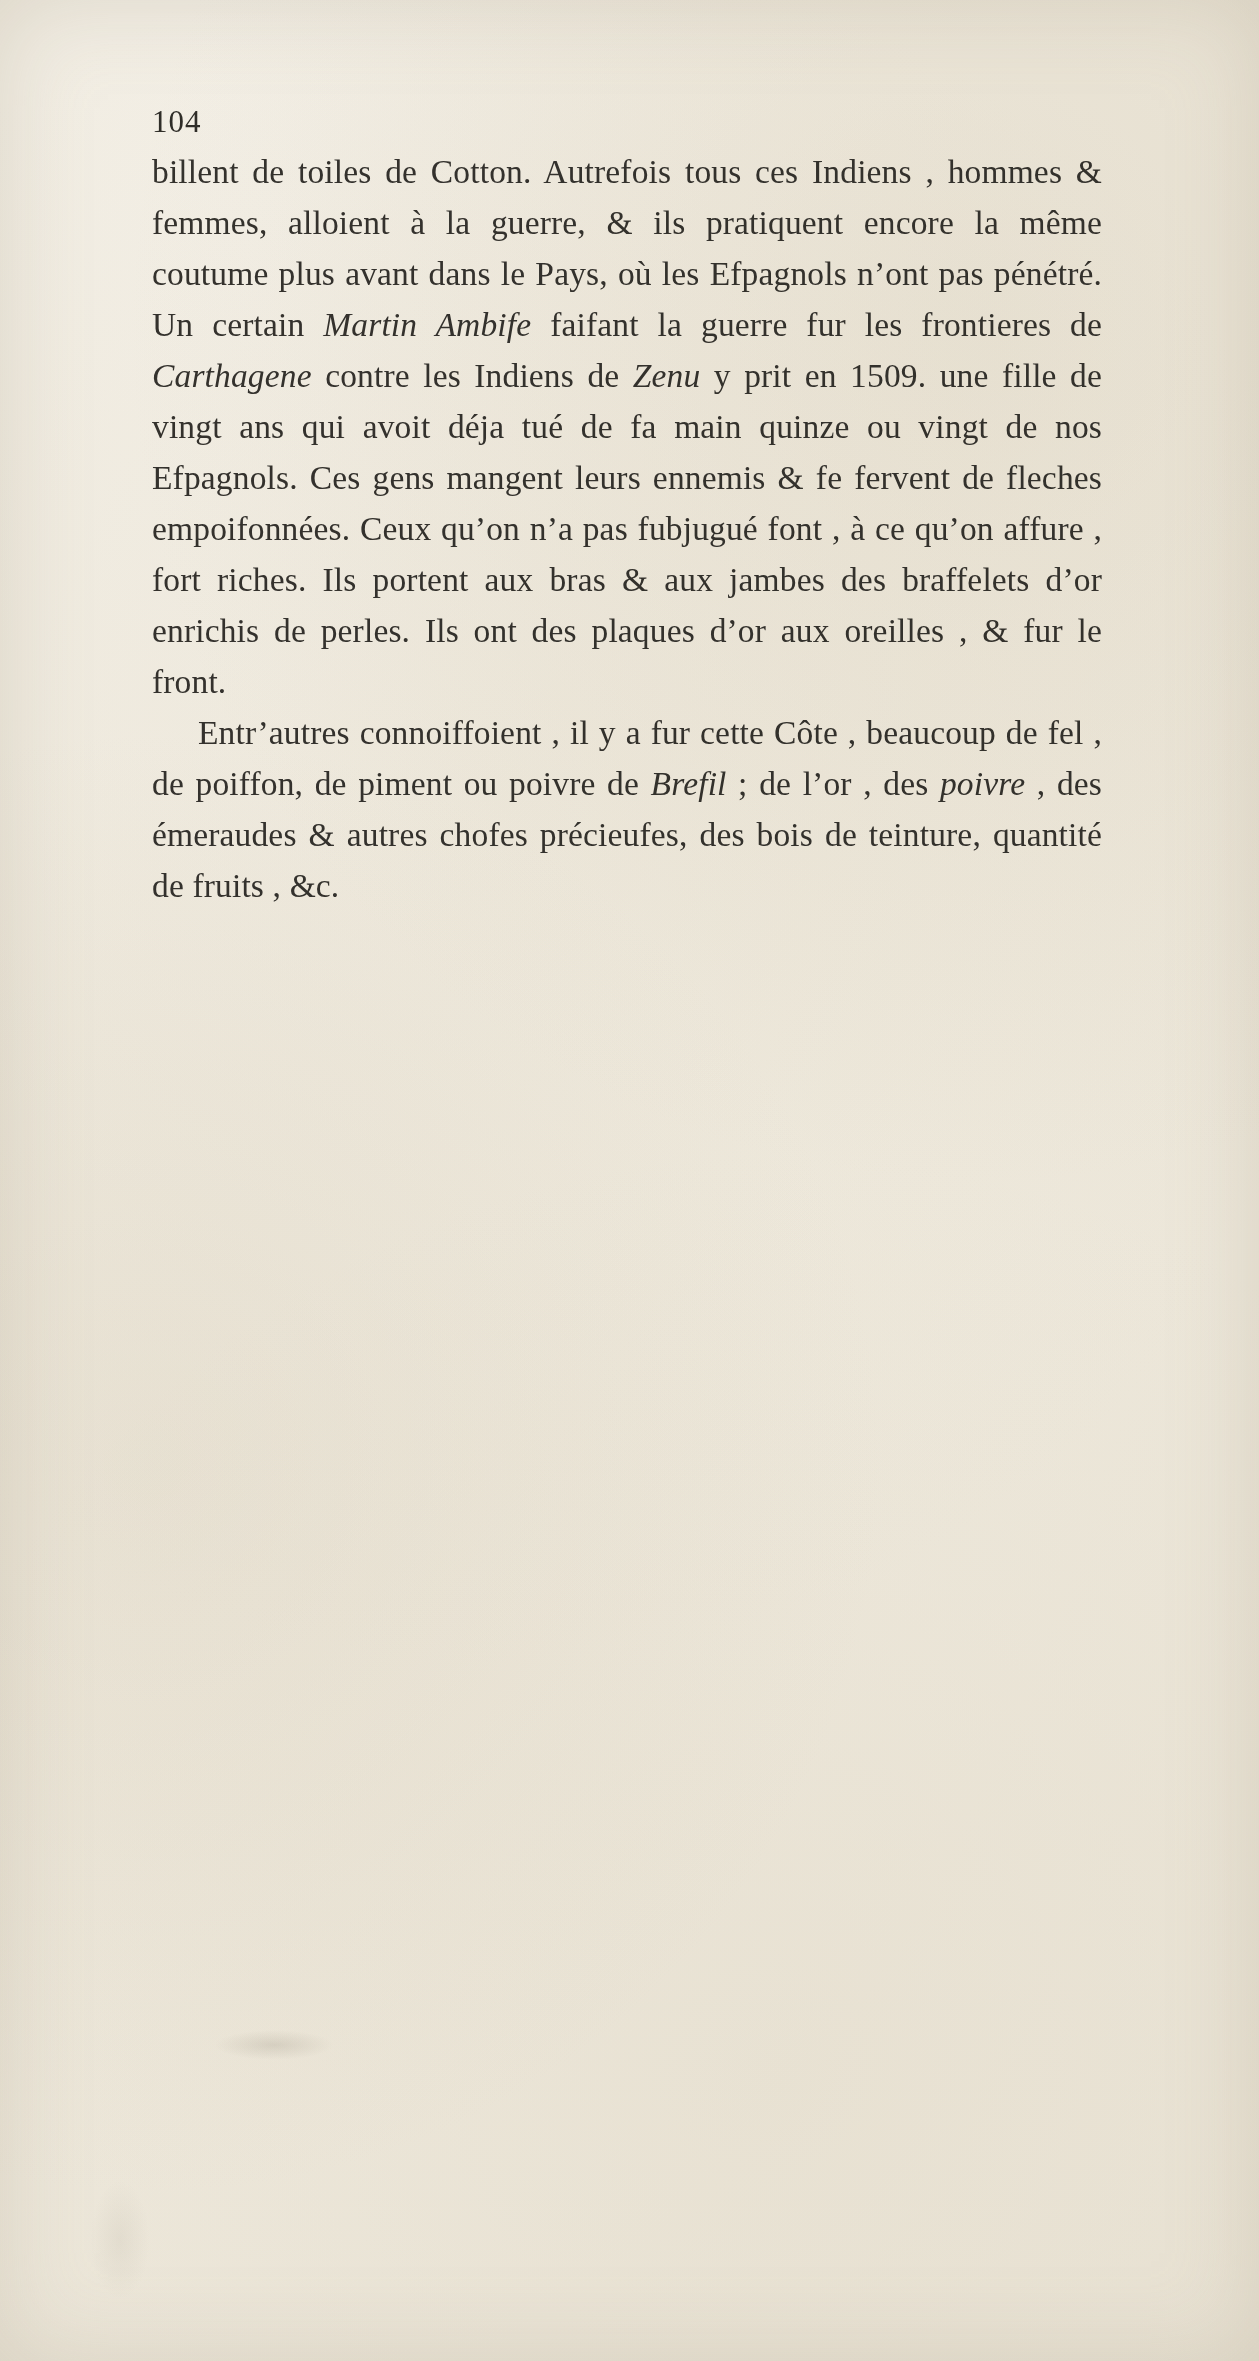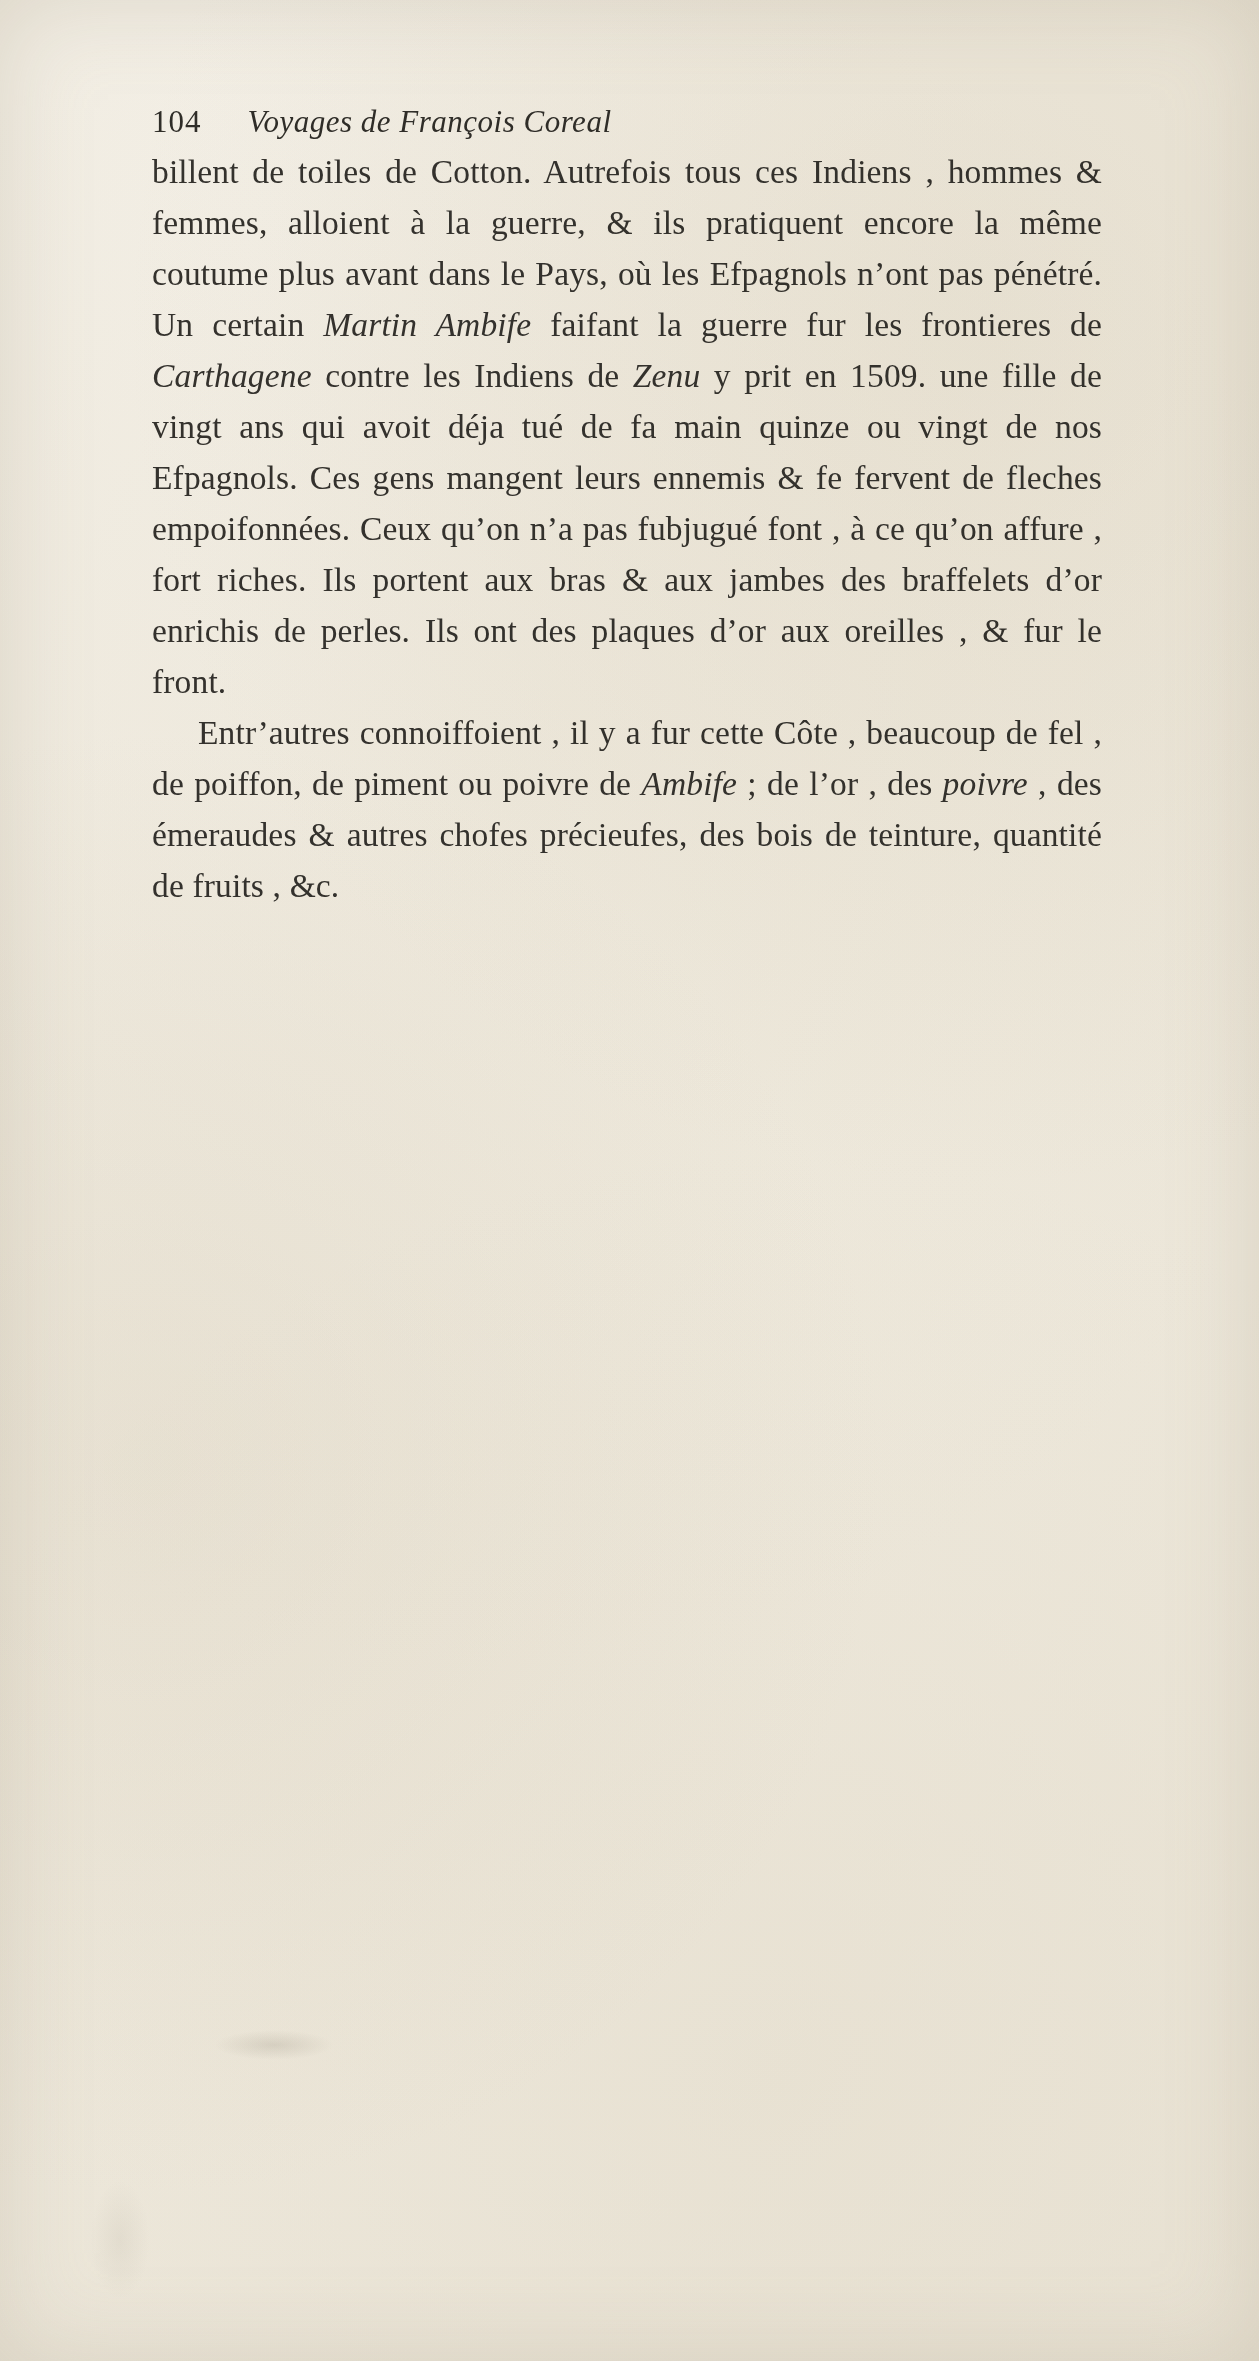--- a/index.html
+++ b/index.html
@@ -108,26 +108,25 @@
 </style>
 </head>
 <body>
 
 <div class="page">
 
   <div class="text-column">
 
     <div class="header-line">
       <span class="folio">104</span>
-      <span class="running-title">Voyages de François Coreal</span>
     </div>
 
     <div class="body-text ink-fade">
       <p><span>billent de toiles de Cotton. Autrefois tous ces Indiens , hommes &amp; femmes, alloient à la guerre, &amp; ils pratiquent encore la même coutume plus avant dans le Pays, où les Efpagnols n’ont pas pénétré. Un certain </span><i>Martin Ambife</i><span> faifant la guerre fur les frontieres de </span><i>Carthagene</i><span> contre les Indiens de </span><i>Zenu</i><span> y prit en 1509. une fille de vingt ans qui avoit déja tué de fa main quinze ou vingt de nos Efpagnols. Ces gens mangent leurs ennemis &amp; fe fervent de fleches empoifonnées. Ceux qu’on n’a pas fubjugué font , à ce qu’on affure , fort riches. Ils portent aux bras &amp; aux jambes des braffelets d’or enrichis de perles. Ils ont des plaques d’or aux oreilles , &amp; fur le front.</span></p>
-      <p class="indent"><span>Entr’autres connoiffoient , il y a fur cette Côte , beaucoup de fel , de poiffon, de piment ou poivre de </span><i>Ambife</i><span> ; de l’or , des </span><i>poivre</i><span> , des émeraudes &amp; autres chofes précieufes, des bois de teinture, quantité de fruits , &amp;c.</span></p>
+      <p class="indent"><span>Entr’autres connoiffoient , il y a fur cette Côte , beaucoup de fel , de poiffon, de piment ou poivre de </span><i>Brefil</i><span> ; de l’or , des </span><i>poivre</i><span> , des émeraudes &amp; autres chofes précieufes, des bois de teinture, quantité de fruits , &amp;c.</span></p>
     </div>
 
   </div>
 
   <div class="smudge"></div>
   <div class="smudge2"></div>
   <div class="edge-shadow"></div>
 </div>
 
 </body></html>

